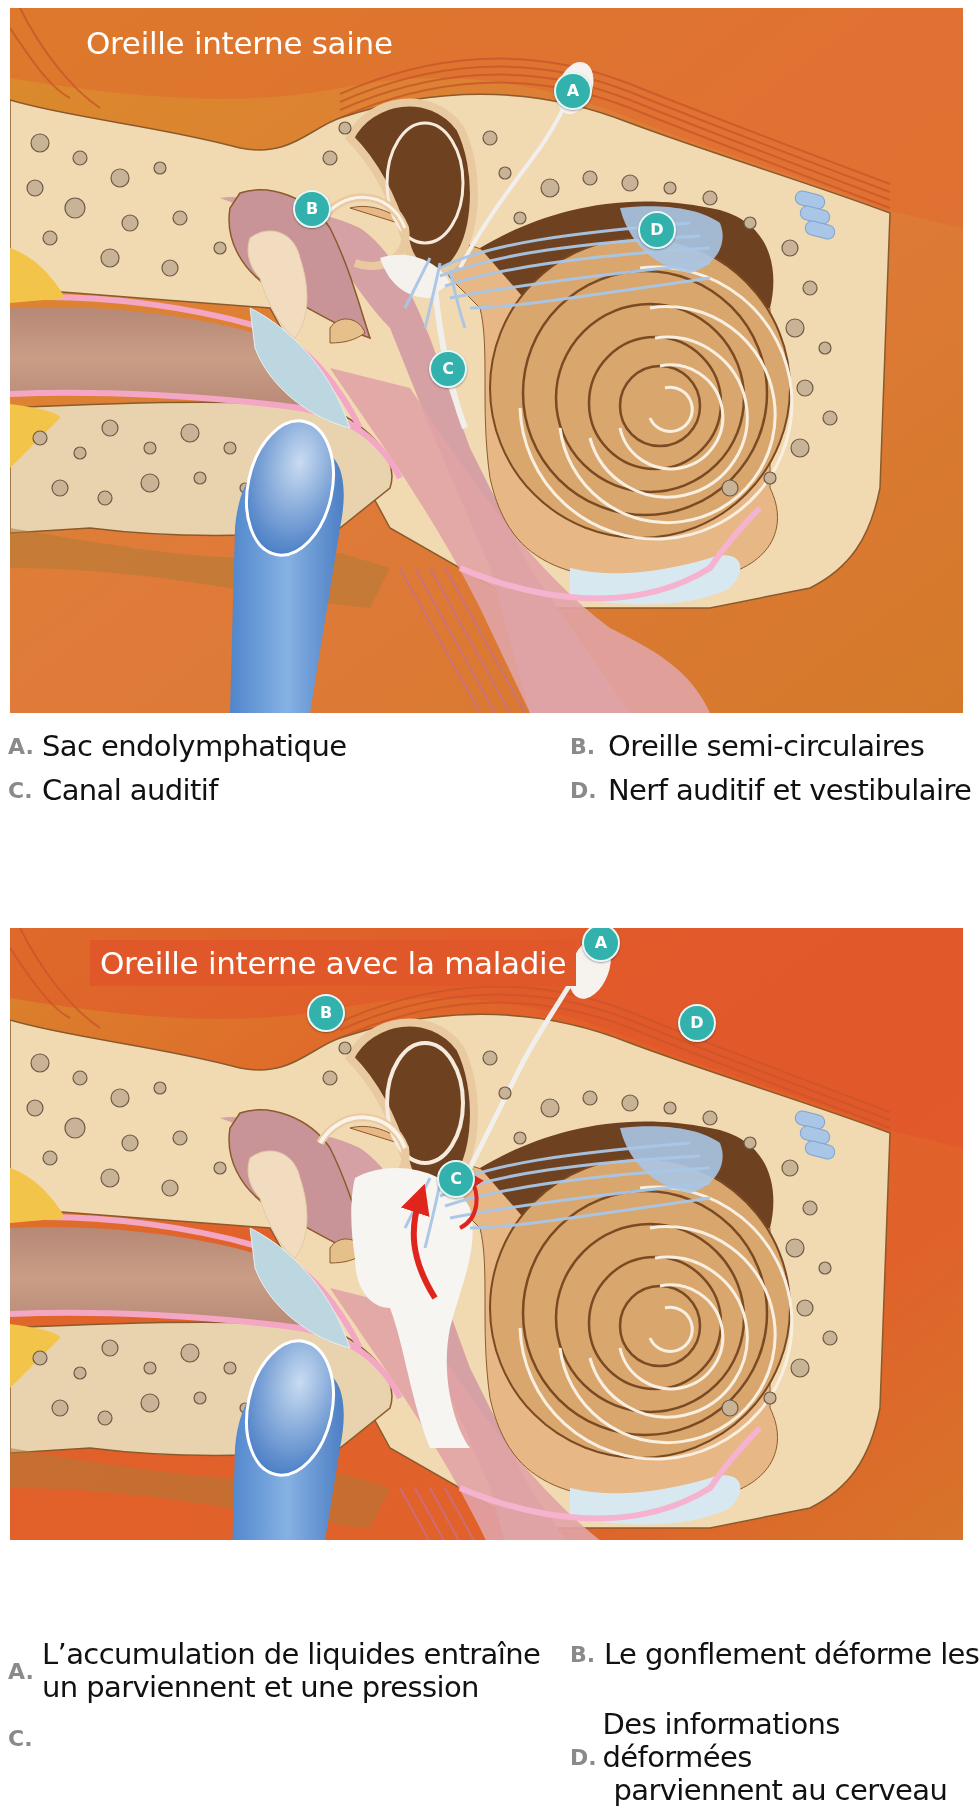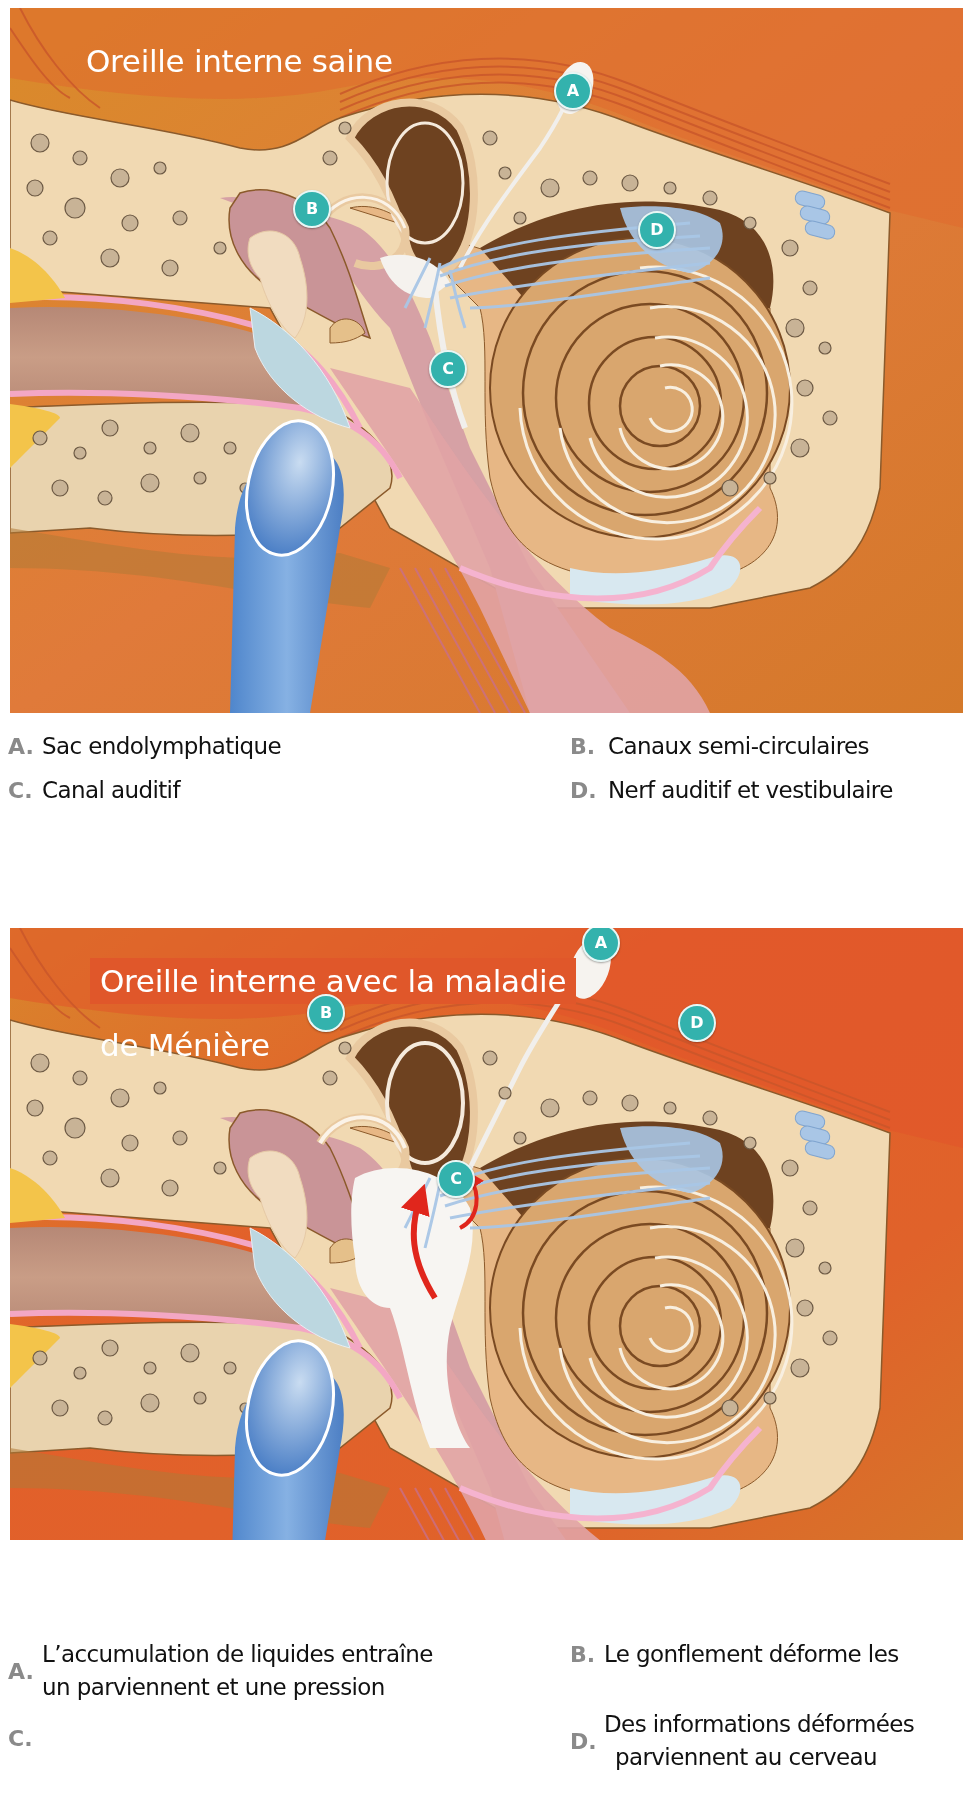--- a/index.html
+++ b/index.html
@@ -1,30 +1,30 @@
 <!DOCTYPE html>
 <html><head>
 <meta charset="utf-8">
 <style>
   html, body { margin:0; padding:0; background:#ffffff; }
   body { width:980px; height:1820px; position:relative; overflow:hidden; font-family:"Liberation Sans", sans-serif; }
   .panel { position:absolute; left:10px; width:953px; overflow:hidden; }
   .panel svg { display:block; }
   #panel-top { top:8px; height:705px; }
   #panel-bottom { top:928px; height:612px; }
-  .title { position:absolute; color:#ffffff; font-family:"DejaVu Sans", sans-serif; font-size:31px; line-height:46px; white-space:nowrap; letter-spacing:-0.3px;margin-top:18px; }
+  .title { position:absolute; color:#ffffff; font-family:"DejaVu Sans", sans-serif; font-size:31px; line-height:46px; white-space:nowrap; letter-spacing:-0.3px; }
   #title-top { left:76px; top:12px; }
   #title-bottom-wrap { position:absolute; left:80px; top:12px; }
   #title-bottom-l1 { background:#e0572a; padding:0 10px 0 10px; display:inline-block; }
   #title-bottom-l2 { display:block; padding-left:10px; }
   .marker { position:absolute; width:34px; height:34px; border-radius:50%; background:#33b2ad; border:2px solid #e8f7f5; color:#fff; font-family:"DejaVu Sans", sans-serif; font-weight:bold; font-size:16px; line-height:34px; text-align:center; box-shadow:0 1px 2px rgba(0,0,0,0.35); }
   .legend { position:absolute; left:0; width:980px; }
   .lg-item { position:absolute; display:flex; align-items:center; }
   .lg-letter { color:#8a8a8a; font-family:"DejaVu Sans", sans-serif; font-weight:bold; font-size:22px; width:34px; }
-  .lg-text { color:#111; font-family:"DejaVu Sans", sans-serif; font-size:23px; line-height:33px; letter-spacing:-0.6px; }
+  .lg-text { color:#111; font-family:"DejaVu Sans", sans-serif; font-size:29px; line-height:33px; letter-spacing:-0.6px; }
   .lg-two .lg-letter { align-self:center; }
 </style>
 </head>
 <body>
 
 <div class="panel" id="panel-top">
   <svg width="953" height="705" viewBox="0 0 953 705">
     <defs>
       <linearGradient id="bgT" x1="0" y1="0" x2="1" y2="1">
         <stop offset="0" stop-color="#d98b2a"></stop>
@@ -189,21 +189,21 @@
   <div class="marker" style="left:628px;top:203px;">D</div>
 </div>
 
 <div class="legend" style="top:730px;height:90px;">
   <div class="lg-item" style="left:8px;top:0;">
     <span class="lg-letter">A.</span>
     <span class="lg-text">Sac endolymphatique</span>
   </div>
   <div class="lg-item" style="left:570px;top:0;">
     <span class="lg-letter" style="width:38px;">B.</span>
-    <span class="lg-text">Canaux semi-circulaires</span>
+    <span class="lg-text">Oreille semi-circulaires</span>
   </div>
   <div class="lg-item" style="left:8px;top:44px;">
     <span class="lg-letter">C.</span>
     <span class="lg-text">Canal auditif</span>
   </div>
   <div class="lg-item" style="left:570px;top:44px;">
     <span class="lg-letter" style="width:38px;">D.</span>
     <span class="lg-text">Nerf auditif et vestibulaire</span>
   </div>
 </div>
@@ -352,21 +352,20 @@
         <circle cx="235" cy="480" r="5"></circle>
         <circle cx="270" cy="430" r="8"></circle>
     </g>
     <path d="M560,560 C600,570 650,565 700,550 C730,540 740,560 720,580 C680,600 620,600 560,590 Z" fill="#d8e8f0"></path>
     <path d="M450,560 C520,590 620,610 700,560 C720,530 740,510 750,500" fill="none" stroke="#f5b3cf" stroke-width="6"></path>
     <path d="M220,705 L225,520 C230,460 260,440 300,440 C330,440 340,470 330,520 L300,705 Z" fill="url(#tubeG2)"></path>
     <ellipse cx="280" cy="480" rx="42" ry="68" transform="rotate(12 280 480)" fill="url(#tubeTop2)" stroke="#ffffff" stroke-width="3"></ellipse>
   </svg>
   <div id="title-bottom-wrap">
     <span class="title" id="title-bottom-l1" style="position:relative;">Oreille interne avec la maladie</span>
-    <span class="title" id="title-bottom-l2" style="position:relative;">de Ménière</span>
   </div>
   <div class="marker" style="left:572px;top:-4px;">A</div>
   <div class="marker" style="left:297px;top:66px;">B</div>
   <div class="marker" style="left:427px;top:232px;">C</div>
   <div class="marker" style="left:668px;top:76px;">D</div>
 </div>
 
 <div class="legend" style="top:1638px;height:180px;">
   <div class="lg-item lg-two" style="left:8px;top:0;">
     <span class="lg-letter">A.</span>

